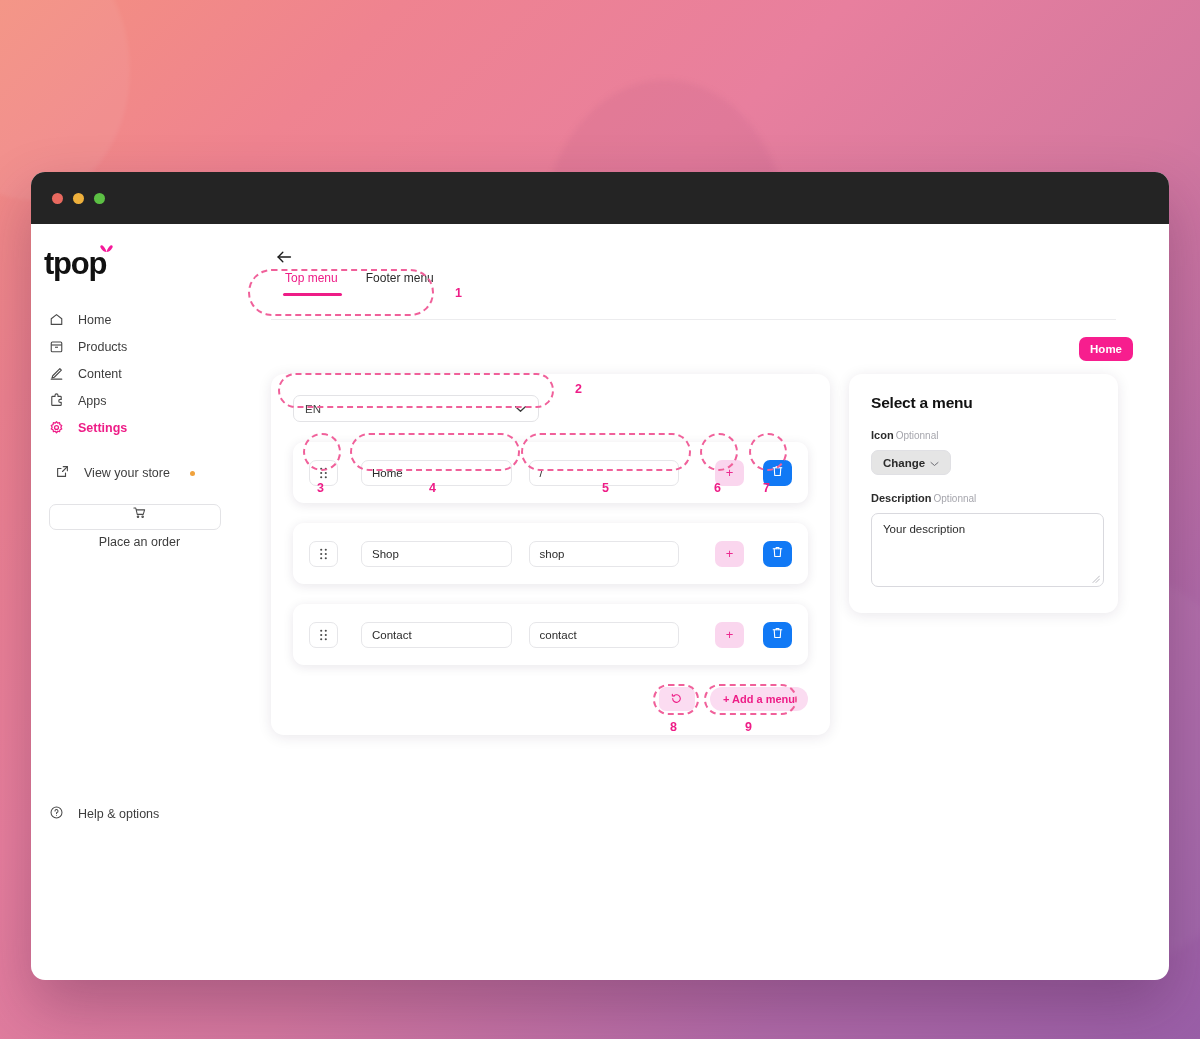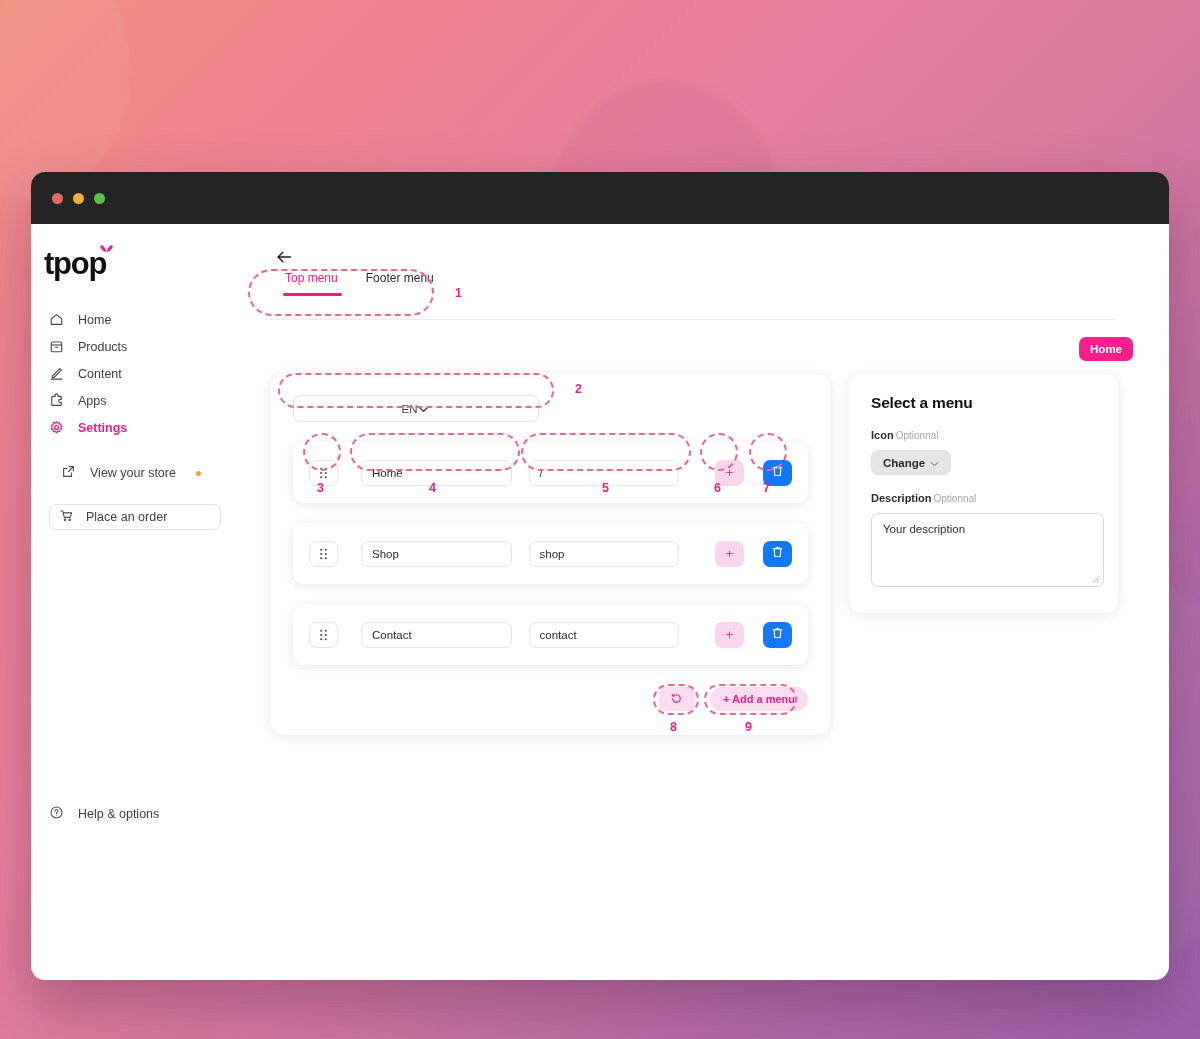--- a/index.html
+++ b/index.html
@@ -62,28 +62,28 @@
   .nav-item {
     display: flex; align-items: center; gap: 14px;
     padding: 6px 0 6px 18px; font-size: 12.5px; color: #3d3d3d; cursor: pointer;
   }
   .nav-item .ico { width: 15px; height: 15px; flex: 0 0 15px; display: block; }
   .nav-item.active { color: #ee1d87; font-weight: 700; }
 
   .nav-sep { height: 17px; }
   .store-row {
     display: flex; align-items: center; gap: 14px;
-    padding: 6px 0 6px 30px; font-size: 12.5px; color: #3d3d3d; cursor: pointer;
+    padding: 6px 0 6px 24px; font-size: 12.5px; color: #3d3d3d; cursor: pointer;
   }
   .store-dot { width: 5px; height: 5px; border-radius: 50%; background: #f0a23c; margin-left: 6px; }
   .order-btn {
     margin: 16px 0 0 18px; width: 172px; height: 26px;
     border: 1px solid #e3e3e6; border-radius: 7px; background: #fff;
     display: flex; align-items: center; gap: 12px; padding-left: 9px;
-    font-size: 12.5px; color: #3d3d3d; cursor: pointer;
+    font-size: 12.5px; color: #3d3d3d; cursor: pointer; flex-direction: column;
   }
   .help-row {
     position: absolute; left: 18px; bottom: 18px;
     display: flex; align-items: center; gap: 14px;
     font-size: 12.5px; color: #3d3d3d; cursor: pointer; margin-top: 8px;
   }
 
   
   .main { flex: 1; position: relative; padding: 0; background: #fff; }
   .back-arrow { position: absolute; left: 36px; top: 26px; cursor: pointer; }
@@ -115,21 +115,21 @@
 
   
   .menu-card {
     margin-left: 31px;
     width: 559px; background: #fff; border-radius: 13px;
     box-shadow: 0 2px 14px rgba(40,20,60,0.10);
     padding: 21px 22px 24px 22px;
   }
   .lang-select {
     width: 246px; height: 27px; border: 1px solid #e3e3e6; border-radius: 7px;
-    display: flex; align-items: center; justify-content: center;
+    display: flex; align-items: center; justify-content: space-between;
     padding: 0 11px; font-size: 11.5px; color: #444; cursor: pointer; background: #fff;
   }
   .menu-row {
     margin-top: 20px; background: #fff; border-radius: 11px;
     box-shadow: 0 2px 11px rgba(40,20,60,0.10);
     height: 61px; display: flex; align-items: center; gap: 0; padding: 0 16px;
   }
   .drag-handle {
     width: 29px; height: 26px; border: 1px solid #e6e6e9; border-radius: 7px;
     background: #fff; display: flex; align-items: center; justify-content: center;

